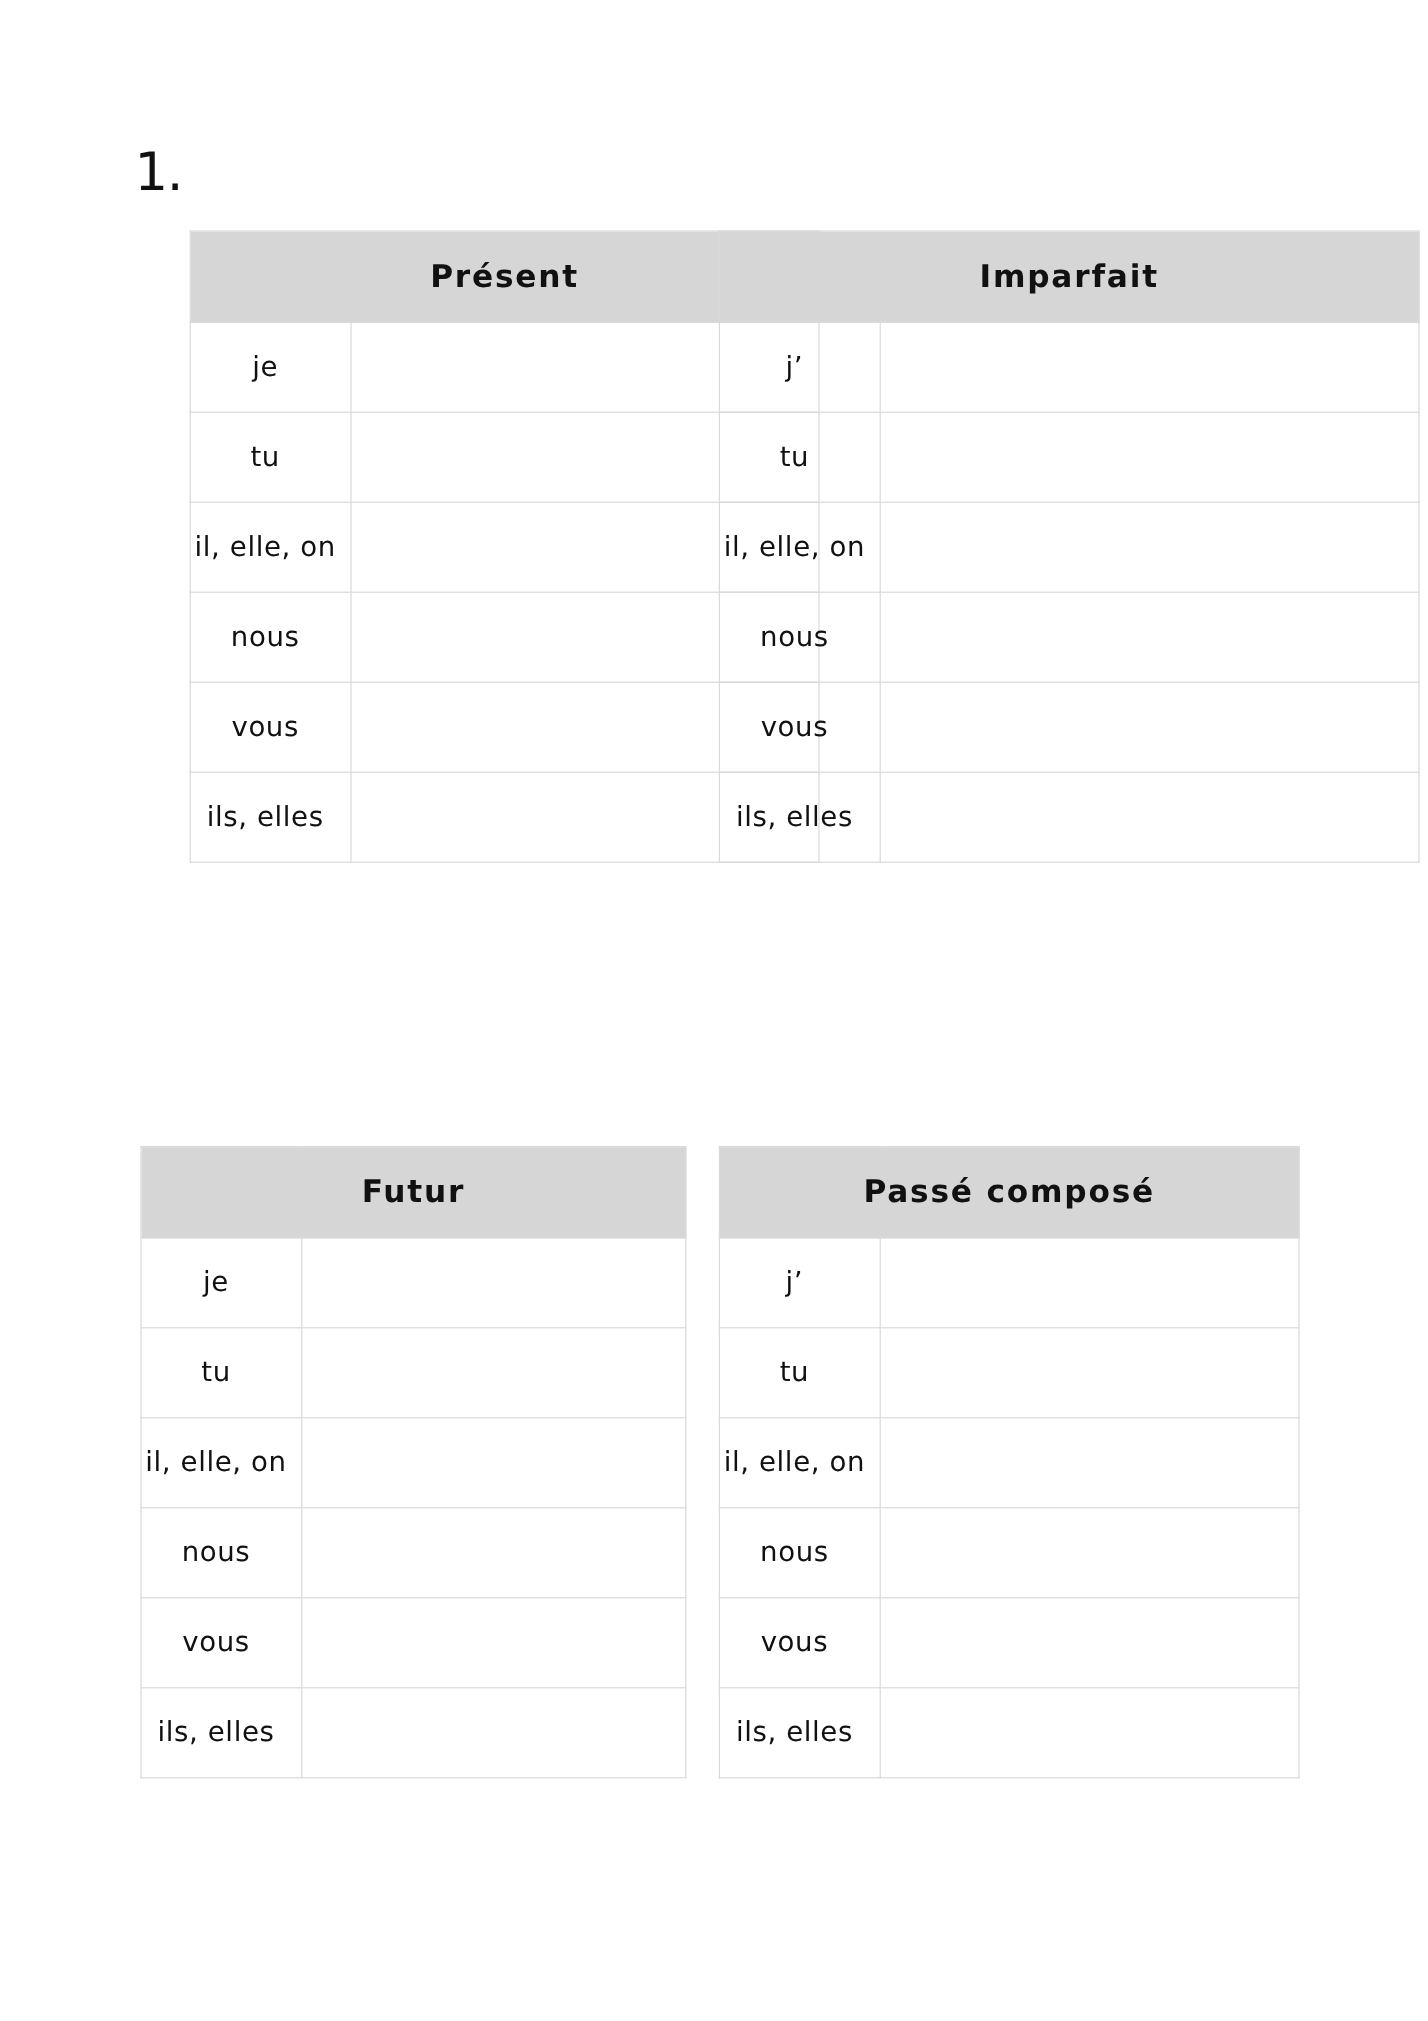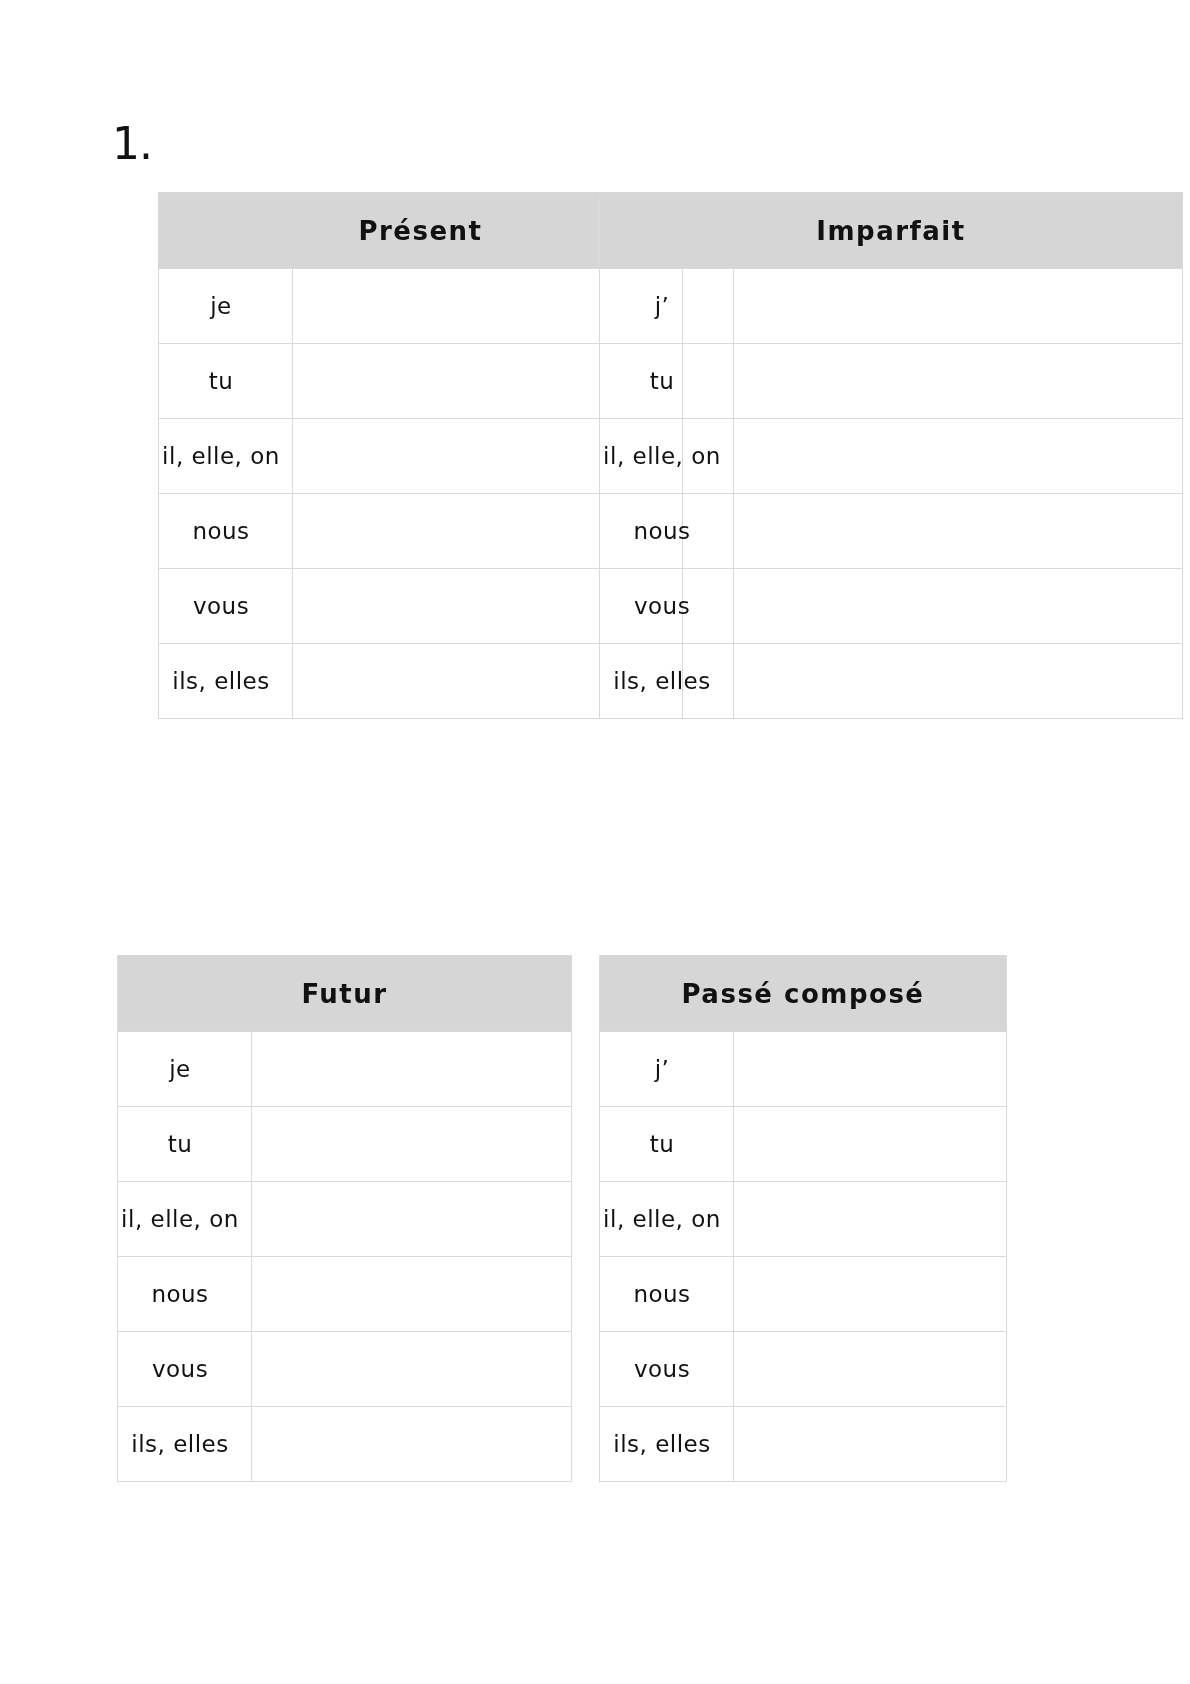--- a/index.html
+++ b/index.html
@@ -7,21 +7,21 @@
   .title { position:absolute; left:112px; top:118px; font-family:"DejaVu Sans", sans-serif; font-size:44px; letter-spacing:-1px; color:#111; display:flex; }
   .title .num { width:80px; }
   table.conj { position:absolute; border-collapse:collapse; table-layout:fixed; }
   table.conj td, table.conj th { border:1px solid #d9d9d9; padding:0; }
   table.conj th { background:#d6d6d6; height:75px; font-size:26px; font-weight:bold; letter-spacing:1.5px; text-align:center; }
   table.conj td { height:74px; font-size:23px; letter-spacing:0.5px; }
   td.pron { text-align:center; padding-right:9px !important; }
   #t1 { left:117px; top:192px; width:525px;margin-left:41px; }
   #t2 { left:599px; top:192px; width:584px; }
   #t3 { left:117px; top:955px; width:455px; }
-  #t4 { left:599px; top:955px; width:408px; }
+  #t4 { left:599px; top:955px; width:484px; }
   col.c1 { width:134px; }
 </style>
 </head>
 <body>
 
 <div class="title">
   <span class="num">1.</span>
 </div>
 
 <table class="conj" id="t1">

